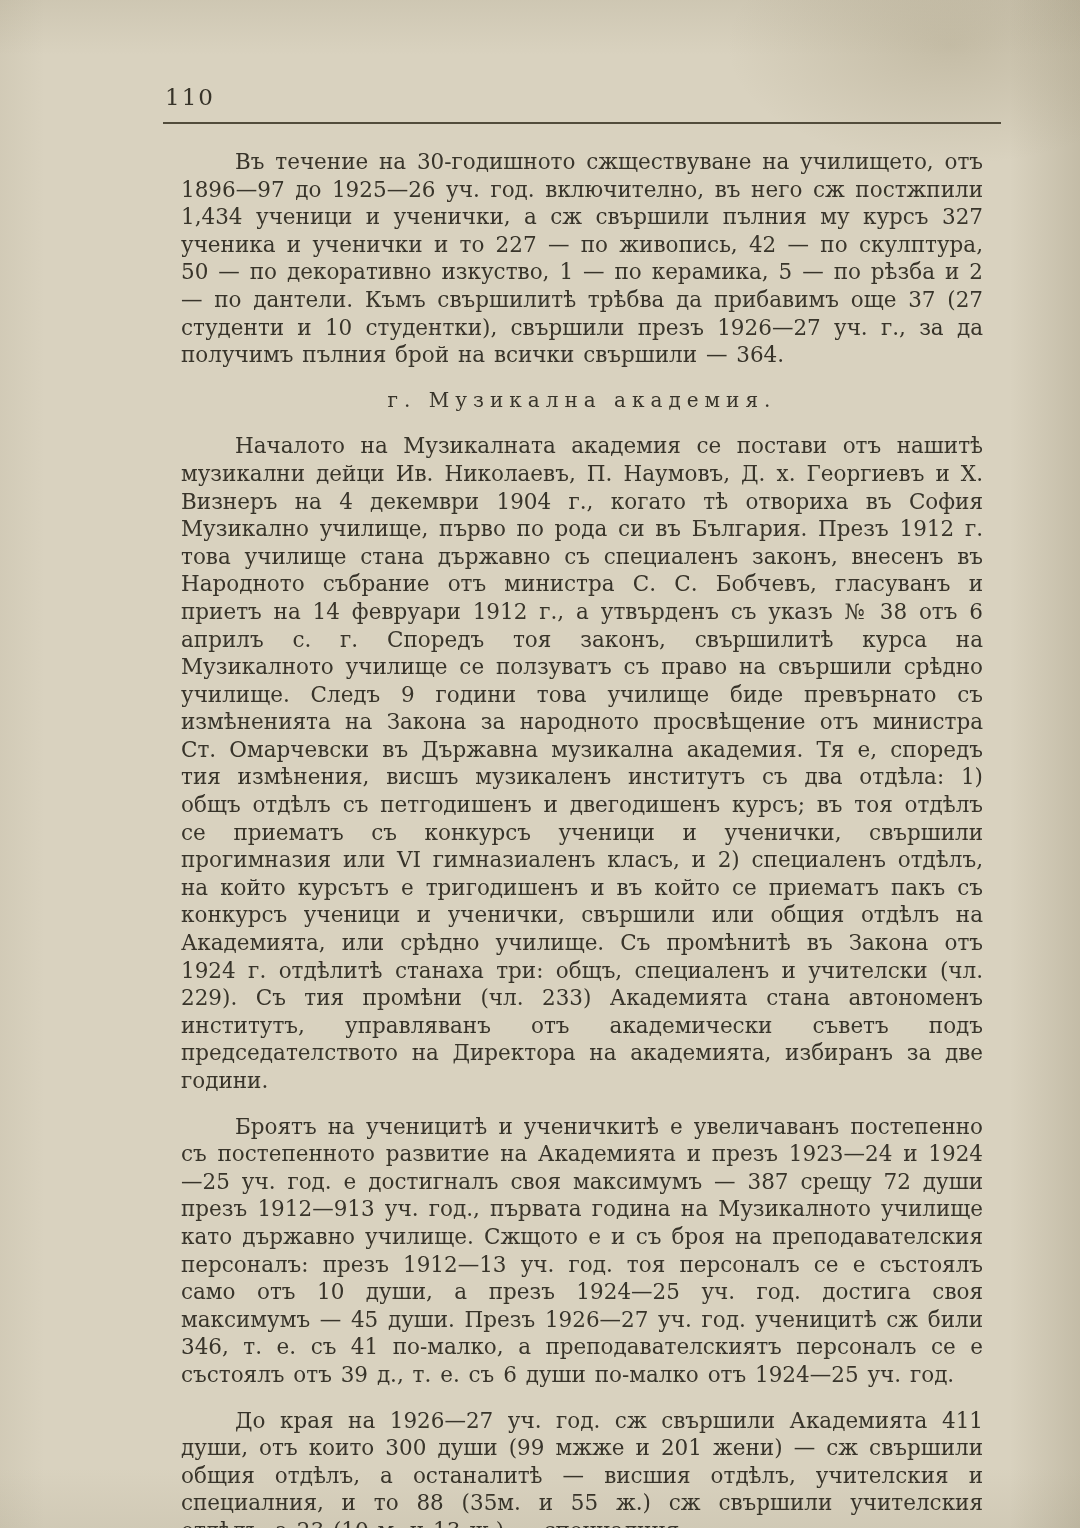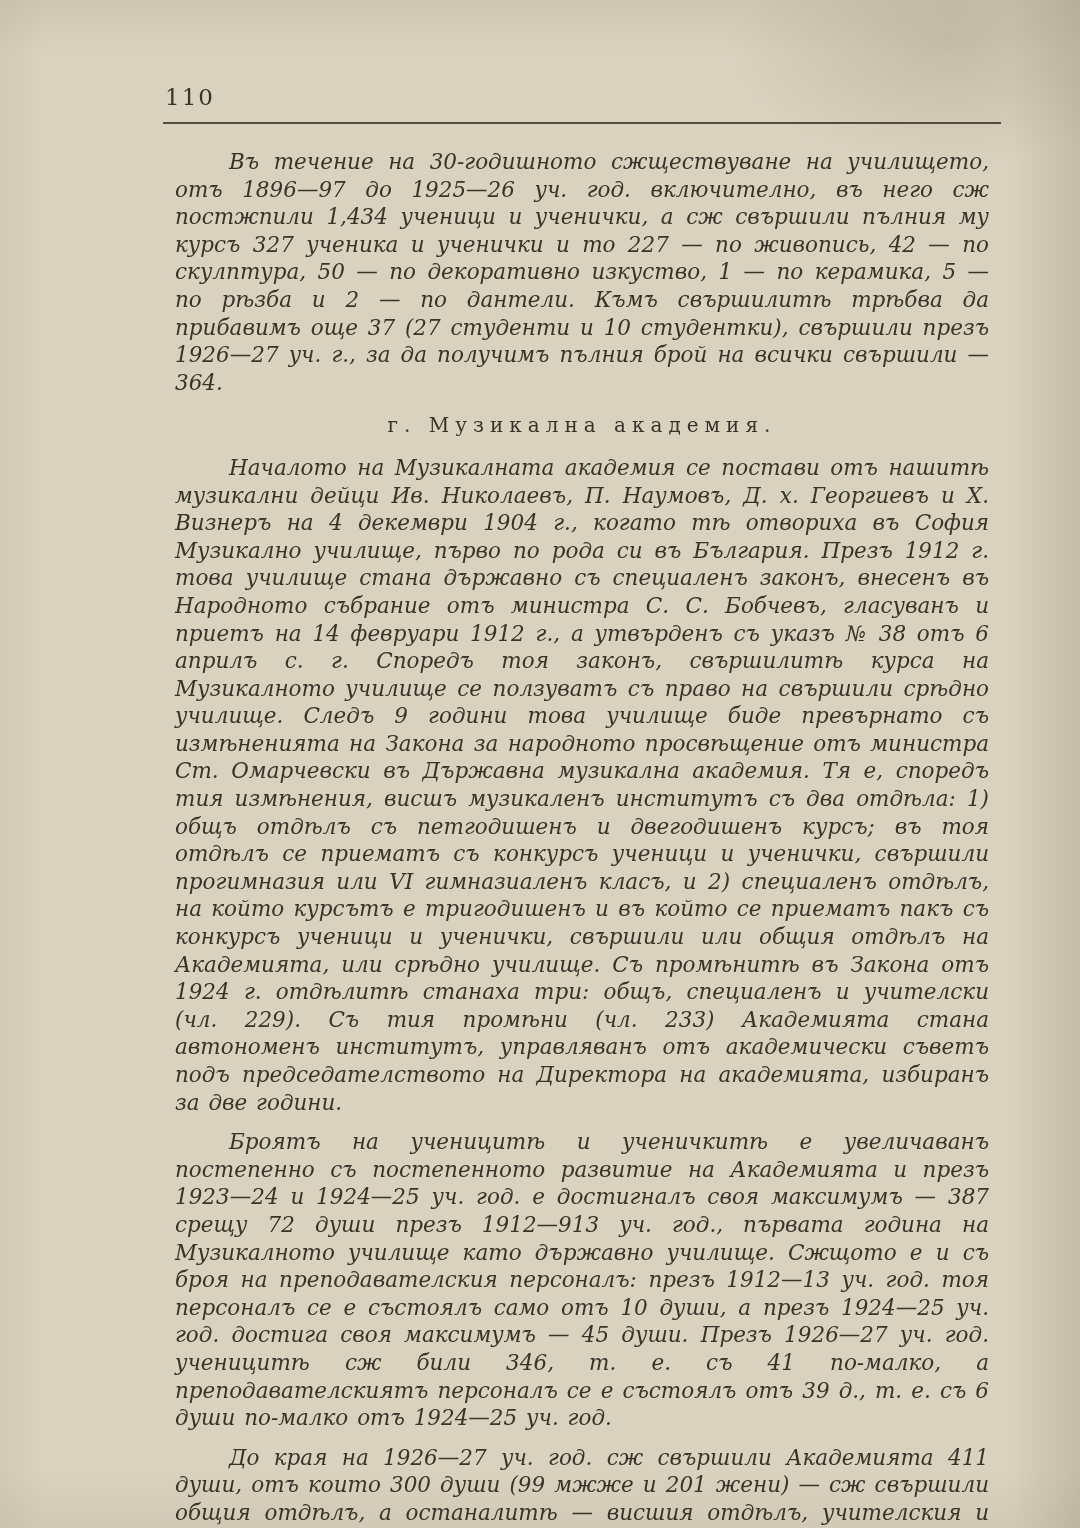--- a/index.html
+++ b/index.html
@@ -47,24 +47,23 @@
     border: none;
     border-top: 2px solid #524c3b;
     margin: 6px 0 24px 0;
   }
   main.body-text {
     font-size: 21.5px;
     line-height: 27.6px;
     text-align: justify;
   }
   main.body-text p {
-    margin: 12px;
+    margin: 18px;
     text-indent: 54px;
     word-spacing: 2px;
-    font-style: italic;
   }
   h2.section-heading {
     font-weight: normal;
     font-size: 20px;
     text-align: center;
     letter-spacing: 6px;
     margin: 16px 0 14px 0;
     text-indent: 0;
   }
 </style>

